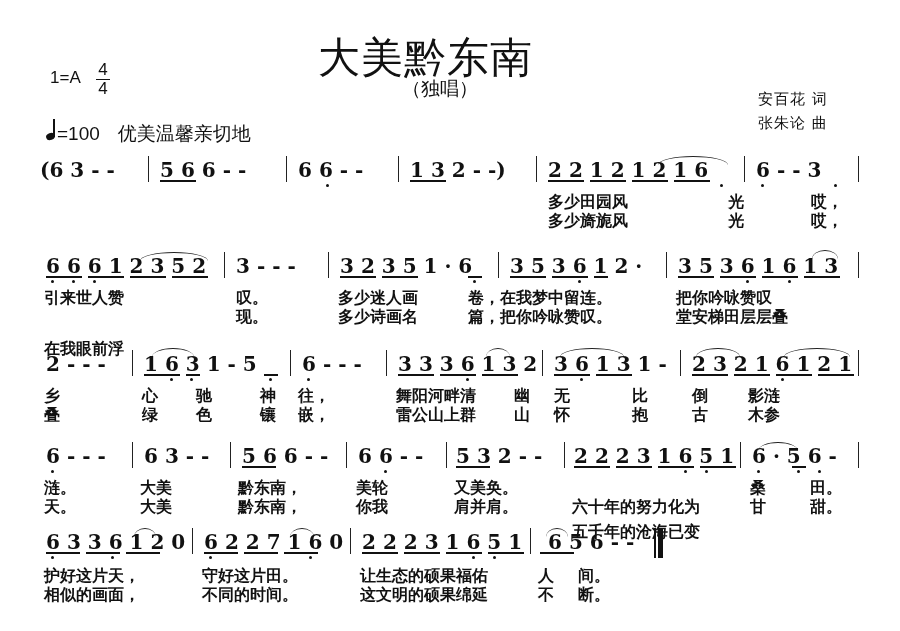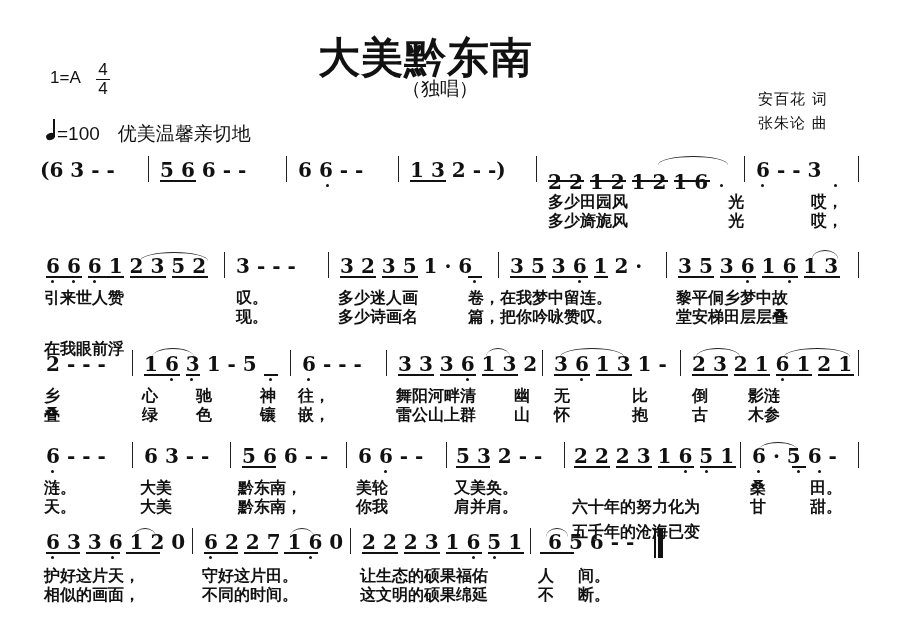--- a/index.html
+++ b/index.html
@@ -1,19 +1,19 @@
 <!DOCTYPE html>
 <html><head>
 <meta charset="utf-8">
 <style>
   html, body { margin:0; padding:0; background:#ffffff; }
   body { width:900px; height:631px; position:relative; overflow:hidden;
          font-family:"DejaVu Serif", serif; color:#111; }
   .abs { position:absolute; }
-  .title { left:318px; top:30px; font-size:42px; font-family:"DejaVu Serif", serif; font-weight:bold; letter-spacing:1px; }
+  .title { left:318px; top:30px; font-size:42px; font-family:"DejaVu Serif", serif; font-weight:normal; letter-spacing:1px; }
   .subtitle { left:402px; top:76px; font-size:19px; }
   .key { left:50px; top:68px; font-size:17px; font-family:"Liberation Sans", sans-serif; }
   .timesig { left:96px; top:62px; width:14px; text-align:center; font-family:"Liberation Sans", sans-serif; font-size:17px; line-height:16px; }
   .timesig .bar { border-top:1.5px solid #111; margin:1px 0; }
   .tempo { left:46px; top:120px; font-size:19px; font-family:"Liberation Sans", sans-serif; }
   .tempo .note { display:inline-block; position:relative; width:10px; height:20px; margin-right:1px; }
   .tempo .note .head { position:absolute; left:0; bottom:0; width:9px; height:7px; background:#111; border-radius:50%; transform:rotate(-20deg); }
   .tempo .note .stem { position:absolute; left:7px; bottom:3px; width:1.5px; height:18px; background:#111; }
   .tempo .expr { margin-left:18px; font-family:"DejaVu Sans", sans-serif; font-size:19px; }
   .credit { left:758px; font-size:15px; font-family:"DejaVu Sans", sans-serif; letter-spacing:1px; }
@@ -50,21 +50,21 @@
   <div class="abs barline" style="left:148px;top:156px;"></div>
   <div class="abs notes" style="left:160px;top:158px;">5 6 6 - -</div>
   <div class="abs uline" style="left:160px;top:180px;width:36px;"></div>
   <div class="abs barline" style="left:286px;top:156px;"></div>
   <div class="abs notes" style="left:298px;top:158px;">6 6 - -</div>
   <div class="abs dot" style="left:326px;top:184px;"></div>
   <div class="abs barline" style="left:398px;top:156px;"></div>
   <div class="abs notes" style="left:410px;top:158px;">1 3 2 - -)</div>
   <div class="abs uline" style="left:410px;top:180px;width:36px;"></div>
   <div class="abs barline" style="left:536px;top:156px;"></div>
-  <div class="abs notes" style="left:548px;top:170px;">2 2 1 2 1 2 1 6</div>
+  <div class="abs notes" style="left:548px;top:158px;">2 2 1 2 1 2 1 6</div>
   <div class="abs uline" style="left:548px;top:180px;width:36px;"></div>
   <div class="abs uline" style="left:590px;top:180px;width:36px;"></div>
   <div class="abs uline" style="left:632px;top:180px;width:36px;"></div>
   <div class="abs uline" style="left:674px;top:180px;width:36px;"></div>
   <div class="abs slur" style="left:658px;top:156px;width:70px;"></div>
   <div class="abs dot" style="left:720px;top:184px;"></div>
   <div class="abs barline" style="left:744px;top:156px;"></div>
   <div class="abs notes" style="left:756px;top:158px;">6 - - 3</div>
   <div class="abs dot" style="left:761px;top:184px;"></div>
   <div class="abs dot" style="left:834px;top:184px;"></div>
@@ -104,21 +104,21 @@
   <div class="abs uline" style="left:762px;top:276px;width:36px;"></div>
   <div class="abs uline" style="left:804px;top:276px;width:36px;"></div>
   <div class="abs slur" style="left:812px;top:250px;width:26px;"></div>
   <div class="abs dot" style="left:746px;top:280px;"></div>
   <div class="abs dot" style="left:788px;top:280px;"></div>
   <div class="abs barline" style="left:858px;top:252px;"></div>
   <div class="abs lyr" style="left:44px;top:288px;">引来世人赞</div>
   <div class="abs lyr" style="left:236px;top:288px;">叹。</div>
   <div class="abs lyr" style="left:338px;top:288px;">多少迷人画</div>
   <div class="abs lyr" style="left:468px;top:288px;">卷，在我梦中留连。</div>
-  <div class="abs lyr" style="left:676px;top:288px;">黎平侗乡梦中故</div>
+  <div class="abs lyr" style="left:676px;top:288px;">把你吟咏赞叹</div>
   <div class="abs lyr" style="left:44px;top:307px;margin-top:32px;">在我眼前浮</div>
   <div class="abs lyr" style="left:236px;top:307px;">现。</div>
   <div class="abs lyr" style="left:338px;top:307px;">多少诗画名</div>
   <div class="abs lyr" style="left:468px;top:307px;">篇，把你吟咏赞叹。</div>
   <div class="abs lyr" style="left:676px;top:307px;">堂安梯田层层叠</div>
 </div>
 
 <div>
   <div class="abs notes" style="left:46px;top:352px;">2 - - -</div>
   <div class="abs barline" style="left:132px;top:350px;"></div>

